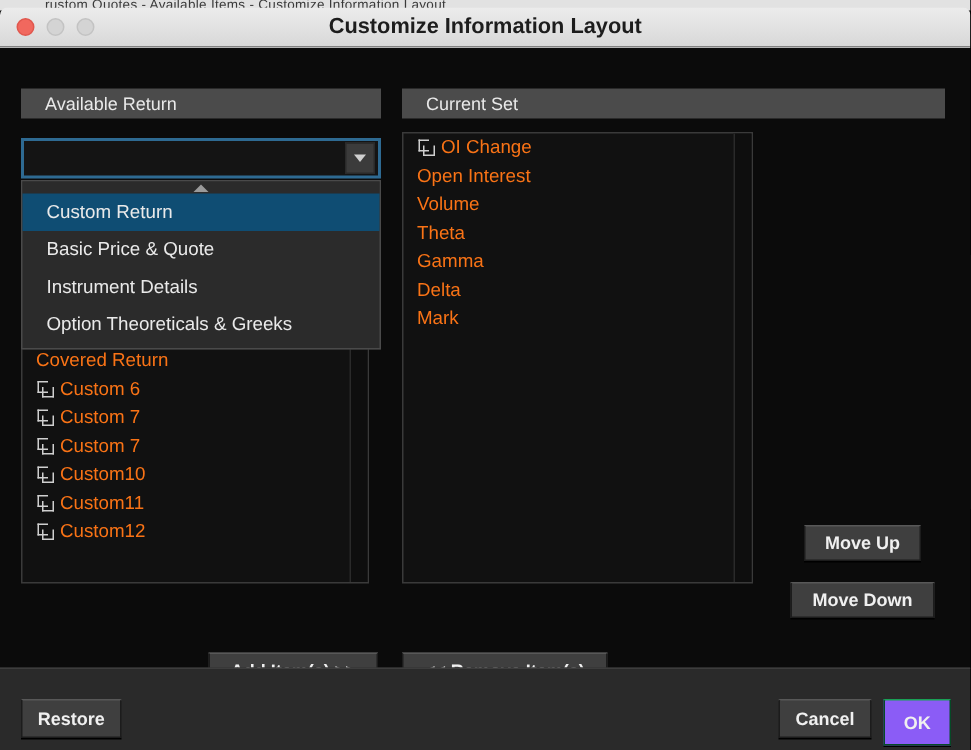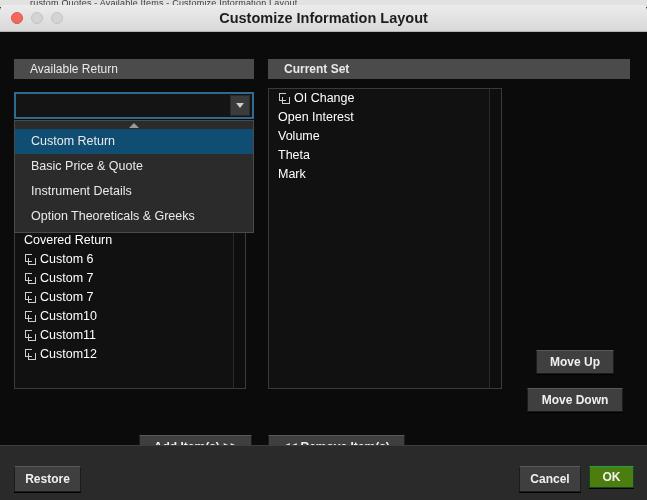--- a/index.html
+++ b/index.html
@@ -61,21 +61,21 @@
   .panel-header {
     position: absolute;
     height: 20px;
     background: #4b4b4b;
     color: #e9e9e9;
     font-size: 12px;
     display: flex; align-items: center;
     padding-left: 16px;
   }
   #hdr-available { left: 14px; top: 27px; width: 240px; }
-  #hdr-current   { left: 268px; top: 27px; width: 362px; font-weight: bold; }
+  #hdr-current   { left: 268px; top: 27px; width: 362px; }
 
   
   .combo {
     position: absolute; left: 14px; top: 60px;
     width: 240px; height: 27px;
     background: #141414;
     border: 2px solid #2e6a92;
     display: flex; align-items: center;
   }
   .combo-value {
@@ -129,21 +129,21 @@
   #list-available { left: 14px; top: 198px; width: 232px; height: 159px; }
   #list-current   { left: 268px; top: 56px;  width: 234px; height: 301px; }
 
   .list-inner {
     position: absolute; top: 0; left: 0; right: 12px; bottom: 0;
     overflow: hidden;
   }
   .li {
     height: 19px; line-height: 19px;
     padding-left: 9px;
-    font-size: 12.5px; color: #ffffff;
+    font-size: 12.5px; color: #f97316;
     white-space: nowrap;
     display: flex; align-items: center;
   }
   .fx-icon {
     display: inline-block;
     width: 11px; height: 11px;
     margin-right: 5px;
     position: relative;
     flex: none;
   }
@@ -204,22 +204,22 @@
   
   .footer {
     position: absolute; left: 0; top: 445px;
     width: 647px; height: 55px;
     background: #2a2a2a;
     border-top: 1px solid #3d3d3d;
   }
   #btn-restore { position: absolute; left: 14px;  top: 466px; width: 67px; height: 26px; }
   #btn-cancel  { position: absolute; left: 519px; top: 466px; width: 62px; height: 26px; }
   #btn-ok {
-    position: absolute; left: 589px; top: 466px; width: 45px; height: 22px;
-    background: #4d7c0f;
+    position: absolute; left: 589px; top: 466px; width: 45px; height: 31px;
+    background: #8b5cf6;
     border: 1px solid #064a26;
     border-top-color: #19a055;
   }
 </style>
 </head>
 <body>
 
 <div id="app">
 
   <div class="top-sliver">rustom Quotes - Available Items - Customize Information Layout</div>
@@ -304,20 +304,26 @@
         <div class="li">
           <span>Open Interest</span>
         </div>
         <div class="li">
           <span>Volume</span>
         </div>
         <div class="li">
           <span>Theta</span>
         </div>
         <div class="li">
+          <span>Gamma</span>
+        </div>
+        <div class="li">
+          <span>Delta</span>
+        </div>
+        <div class="li">
           <span>Mark</span>
         </div>
       </div>
       <div class="vscroll">
         <span class="sb-btn sb-top">
             <i class="sb-up"></i>
           </span>
         <span class="sb-btn sb-bot1">
             <i class="sb-up"></i>
           </span>

